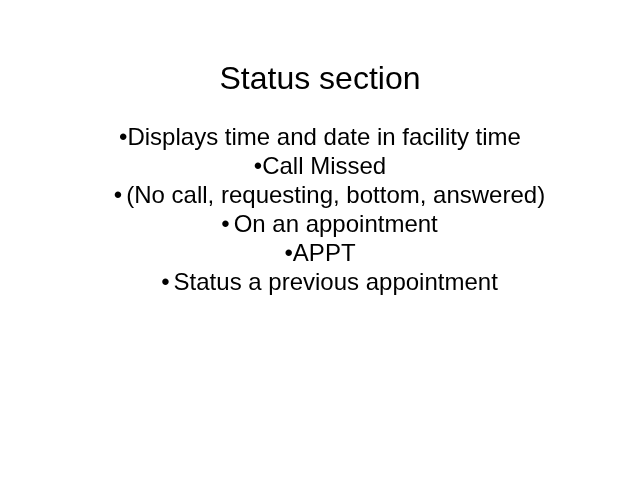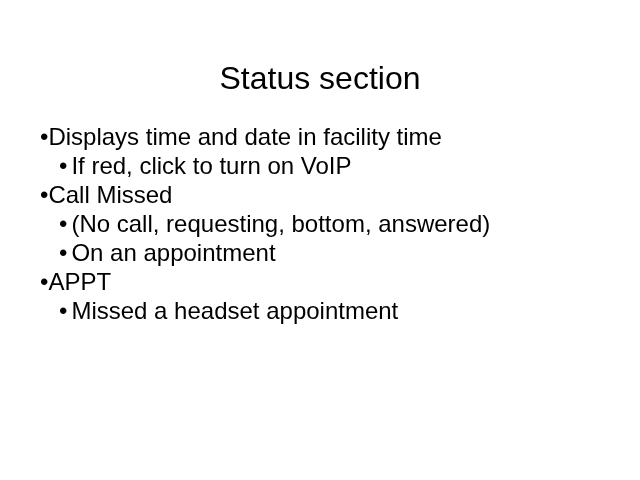--- a/index.html
+++ b/index.html
@@ -30,23 +30,24 @@
     text-align: center;
     font-size: 32px;
     line-height: 38px;
     font-weight: normal;
     color: #000000;
     letter-spacing: 0px;
     white-space: nowrap;
   }
   .slide-body {
     position: absolute;
-    left: 40px;
+    left: 28px;
     top: 122px;
     width: 584px;
+    text-align: center;
   }
   .bullet-line {
     font-size: 24px;
     line-height: 29px;
     color: #000000;
     white-space: nowrap;
     display: block;
   }
   .bullet-line.level-1 {
     padding-left: 0px;
@@ -73,21 +74,20 @@
 </head>
 <body>
 
 <div class="slide" style="background: rgb(255, 255, 255); color: rgb(0, 0, 0);">
 
   <h1 class="slide-title">Status section</h1>
 
   <div class="slide-body">
 
   <div class="bullet-line level-1"><span class="bullet-glyph">•</span><span class="bullet-text">Displays time and date in facility time</span></div>
-      <div class="bullet-line level-2"><span class="bullet-glyph">•</span><span class="bullet-text">If red, click to turn on VoIP</span></div>
       <div class="bullet-line level-1"><span class="bullet-glyph">•</span><span class="bullet-text">Call Missed</span></div>
       <div class="bullet-line level-2"><span class="bullet-glyph">•</span><span class="bullet-text">(No call, requesting, bottom, answered)</span></div>
       <div class="bullet-line level-2"><span class="bullet-glyph">•</span><span class="bullet-text">On an appointment</span></div>
       <div class="bullet-line level-1"><span class="bullet-glyph">•</span><span class="bullet-text">APPT</span></div>
-      <div class="bullet-line level-2"><span class="bullet-glyph">•</span><span class="bullet-text">Missed a headset appointment</span></div>
+      <div class="bullet-line level-2"><span class="bullet-glyph">•</span><span class="bullet-text">Status a previous appointment</span></div>
     </div>
 
 </div>
 
 </body></html>

